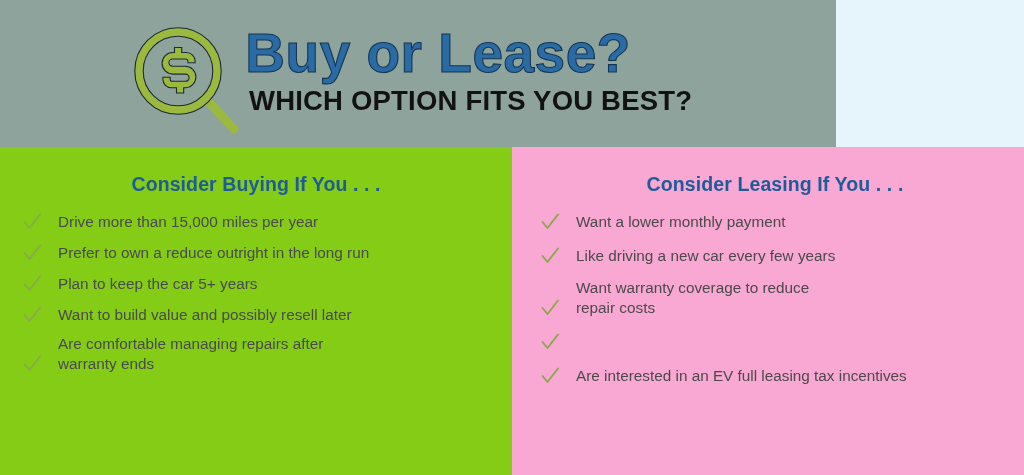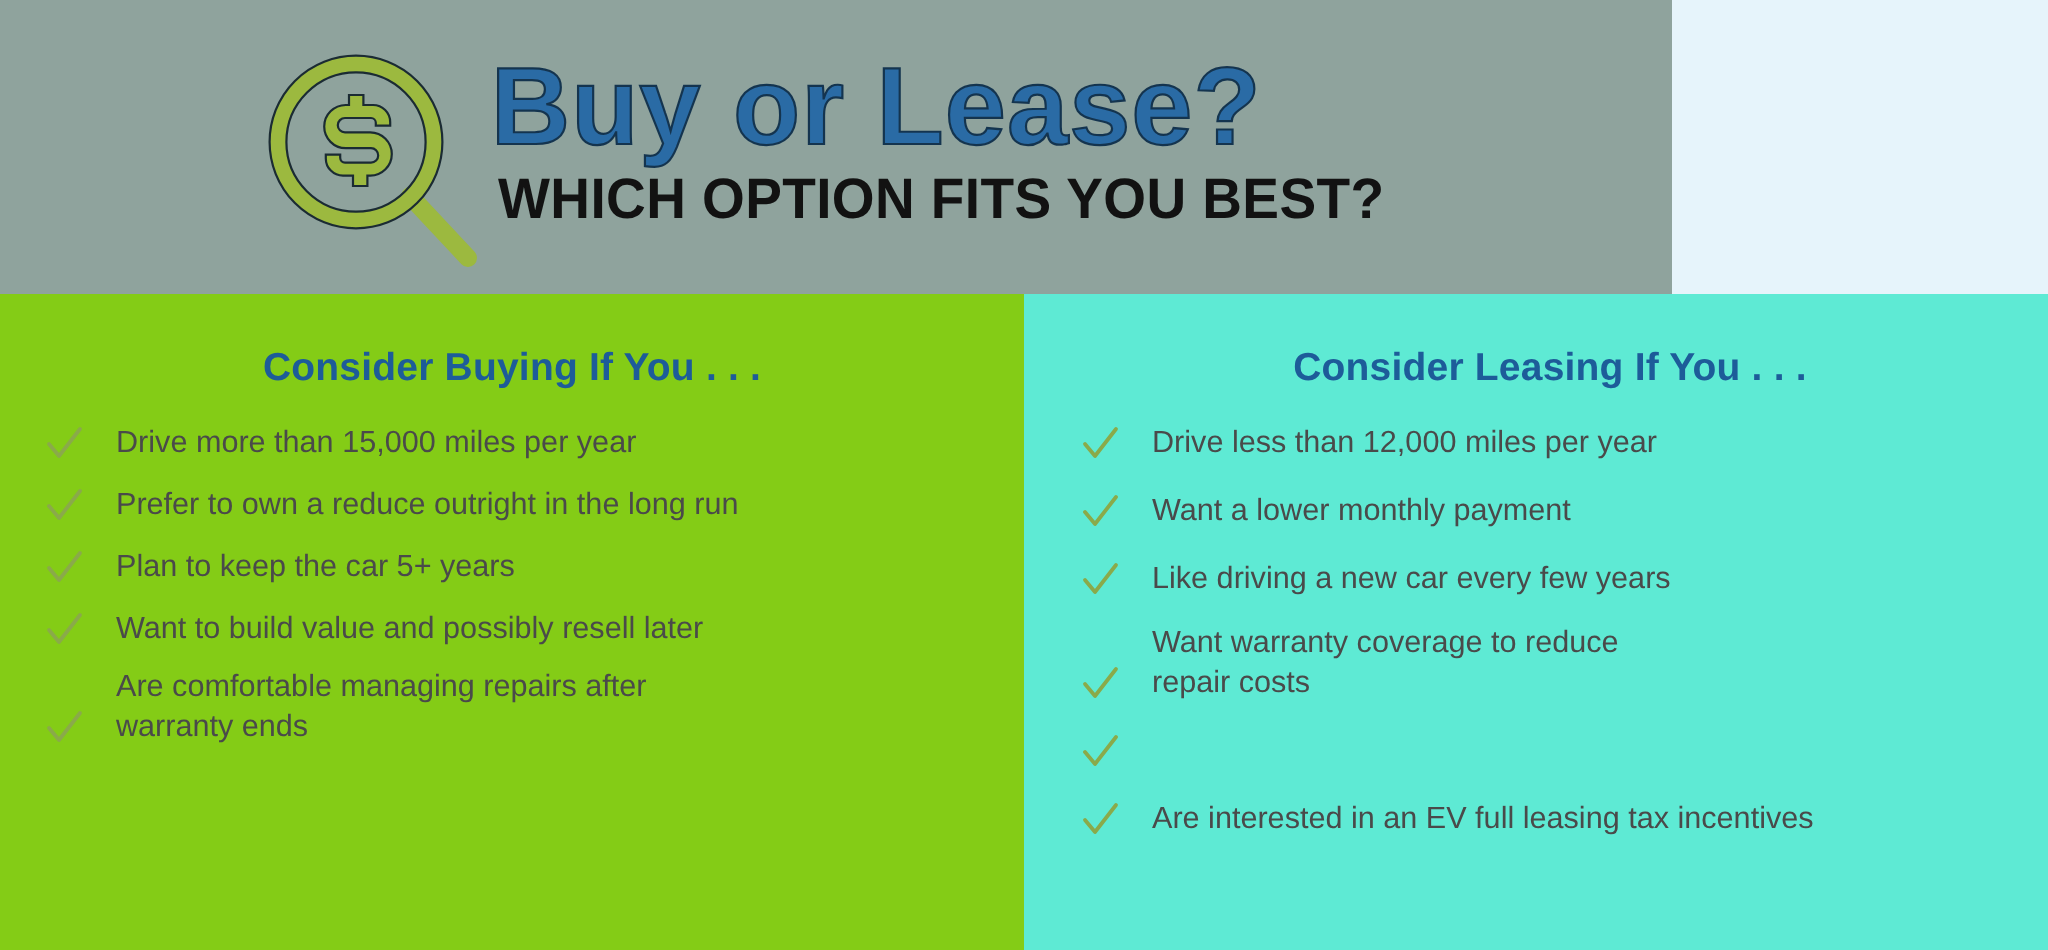--- a/index.html
+++ b/index.html
@@ -81,21 +81,21 @@
   .column {
     width: 512px;
     flex: 0 0 512px;
     box-sizing: border-box;
     padding: 26px 22px 10px 22px;
   }
   .column.buy {
     background: #84cc16;
   }
   .column.lease {
-    background: #5eead4;
+    background: #f9a8d4;
     padding-left: 28px;
     padding-right: 14px;
   }
   .col-heading {
     font-size: 19.5px;
     font-weight: bold;
     color: #1d5c99;
     text-align: center;
     margin: 0 0 14px 0;
     letter-spacing: 0.1px;
@@ -217,28 +217,20 @@
         </li>
 
 
       </ul>
     </div>
 
     <div class="column lease">
       <div class="col-heading">Consider Leasing If You . . .</div>
       <ul class="items">
 
-        <li class="item">
-          <span class="check-icon">
-            <svg viewBox="0 0 20 20" width="20" height="20" aria-hidden="true">
-              <polyline points="2.5,10 7.5,16 18,2.5" fill="none" stroke="#8aaa4a" stroke-width="1.9" stroke-linecap="round" stroke-linejoin="round"></polyline>
-            </svg>
-          </span>
-          <span class="item-text">Drive less than 12,000 miles per year</span>
-        </li>
 
         <li class="item">
           <span class="check-icon">
             <svg viewBox="0 0 20 20" width="20" height="20" aria-hidden="true">
               <polyline points="2.5,10 7.5,16 18,2.5" fill="none" stroke="#8aaa4a" stroke-width="1.9" stroke-linecap="round" stroke-linejoin="round"></polyline>
             </svg>
           </span>
           <span class="item-text">Want a lower monthly payment</span>
         </li>
 

